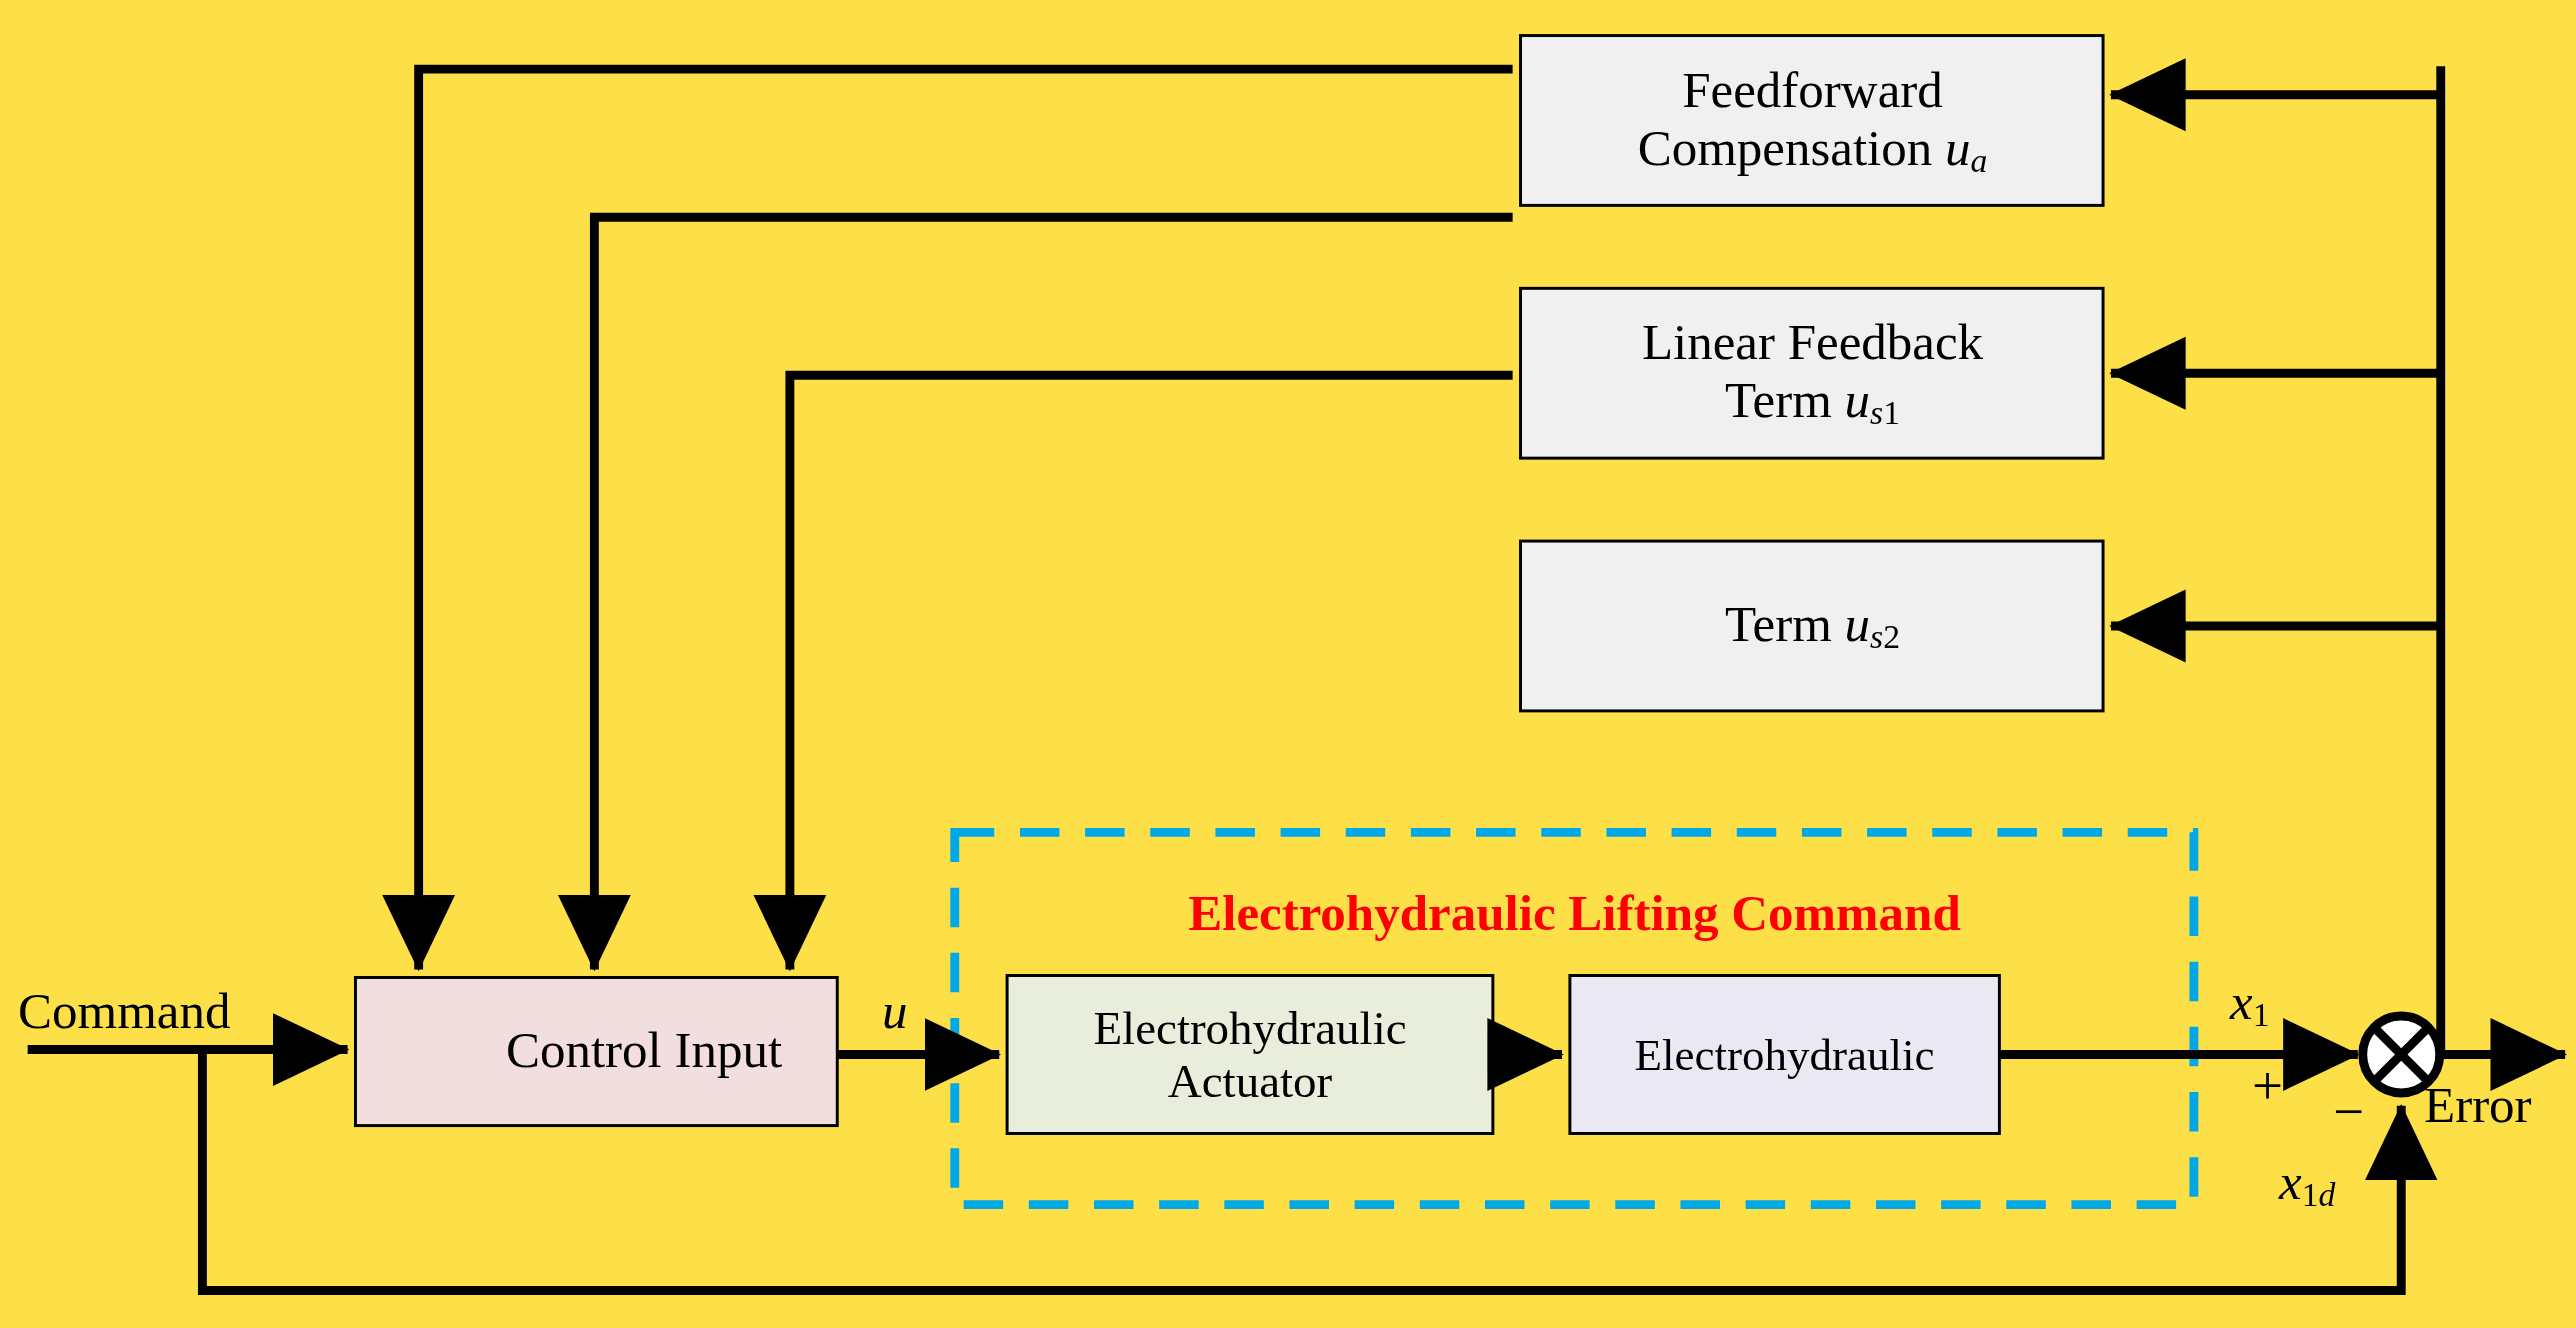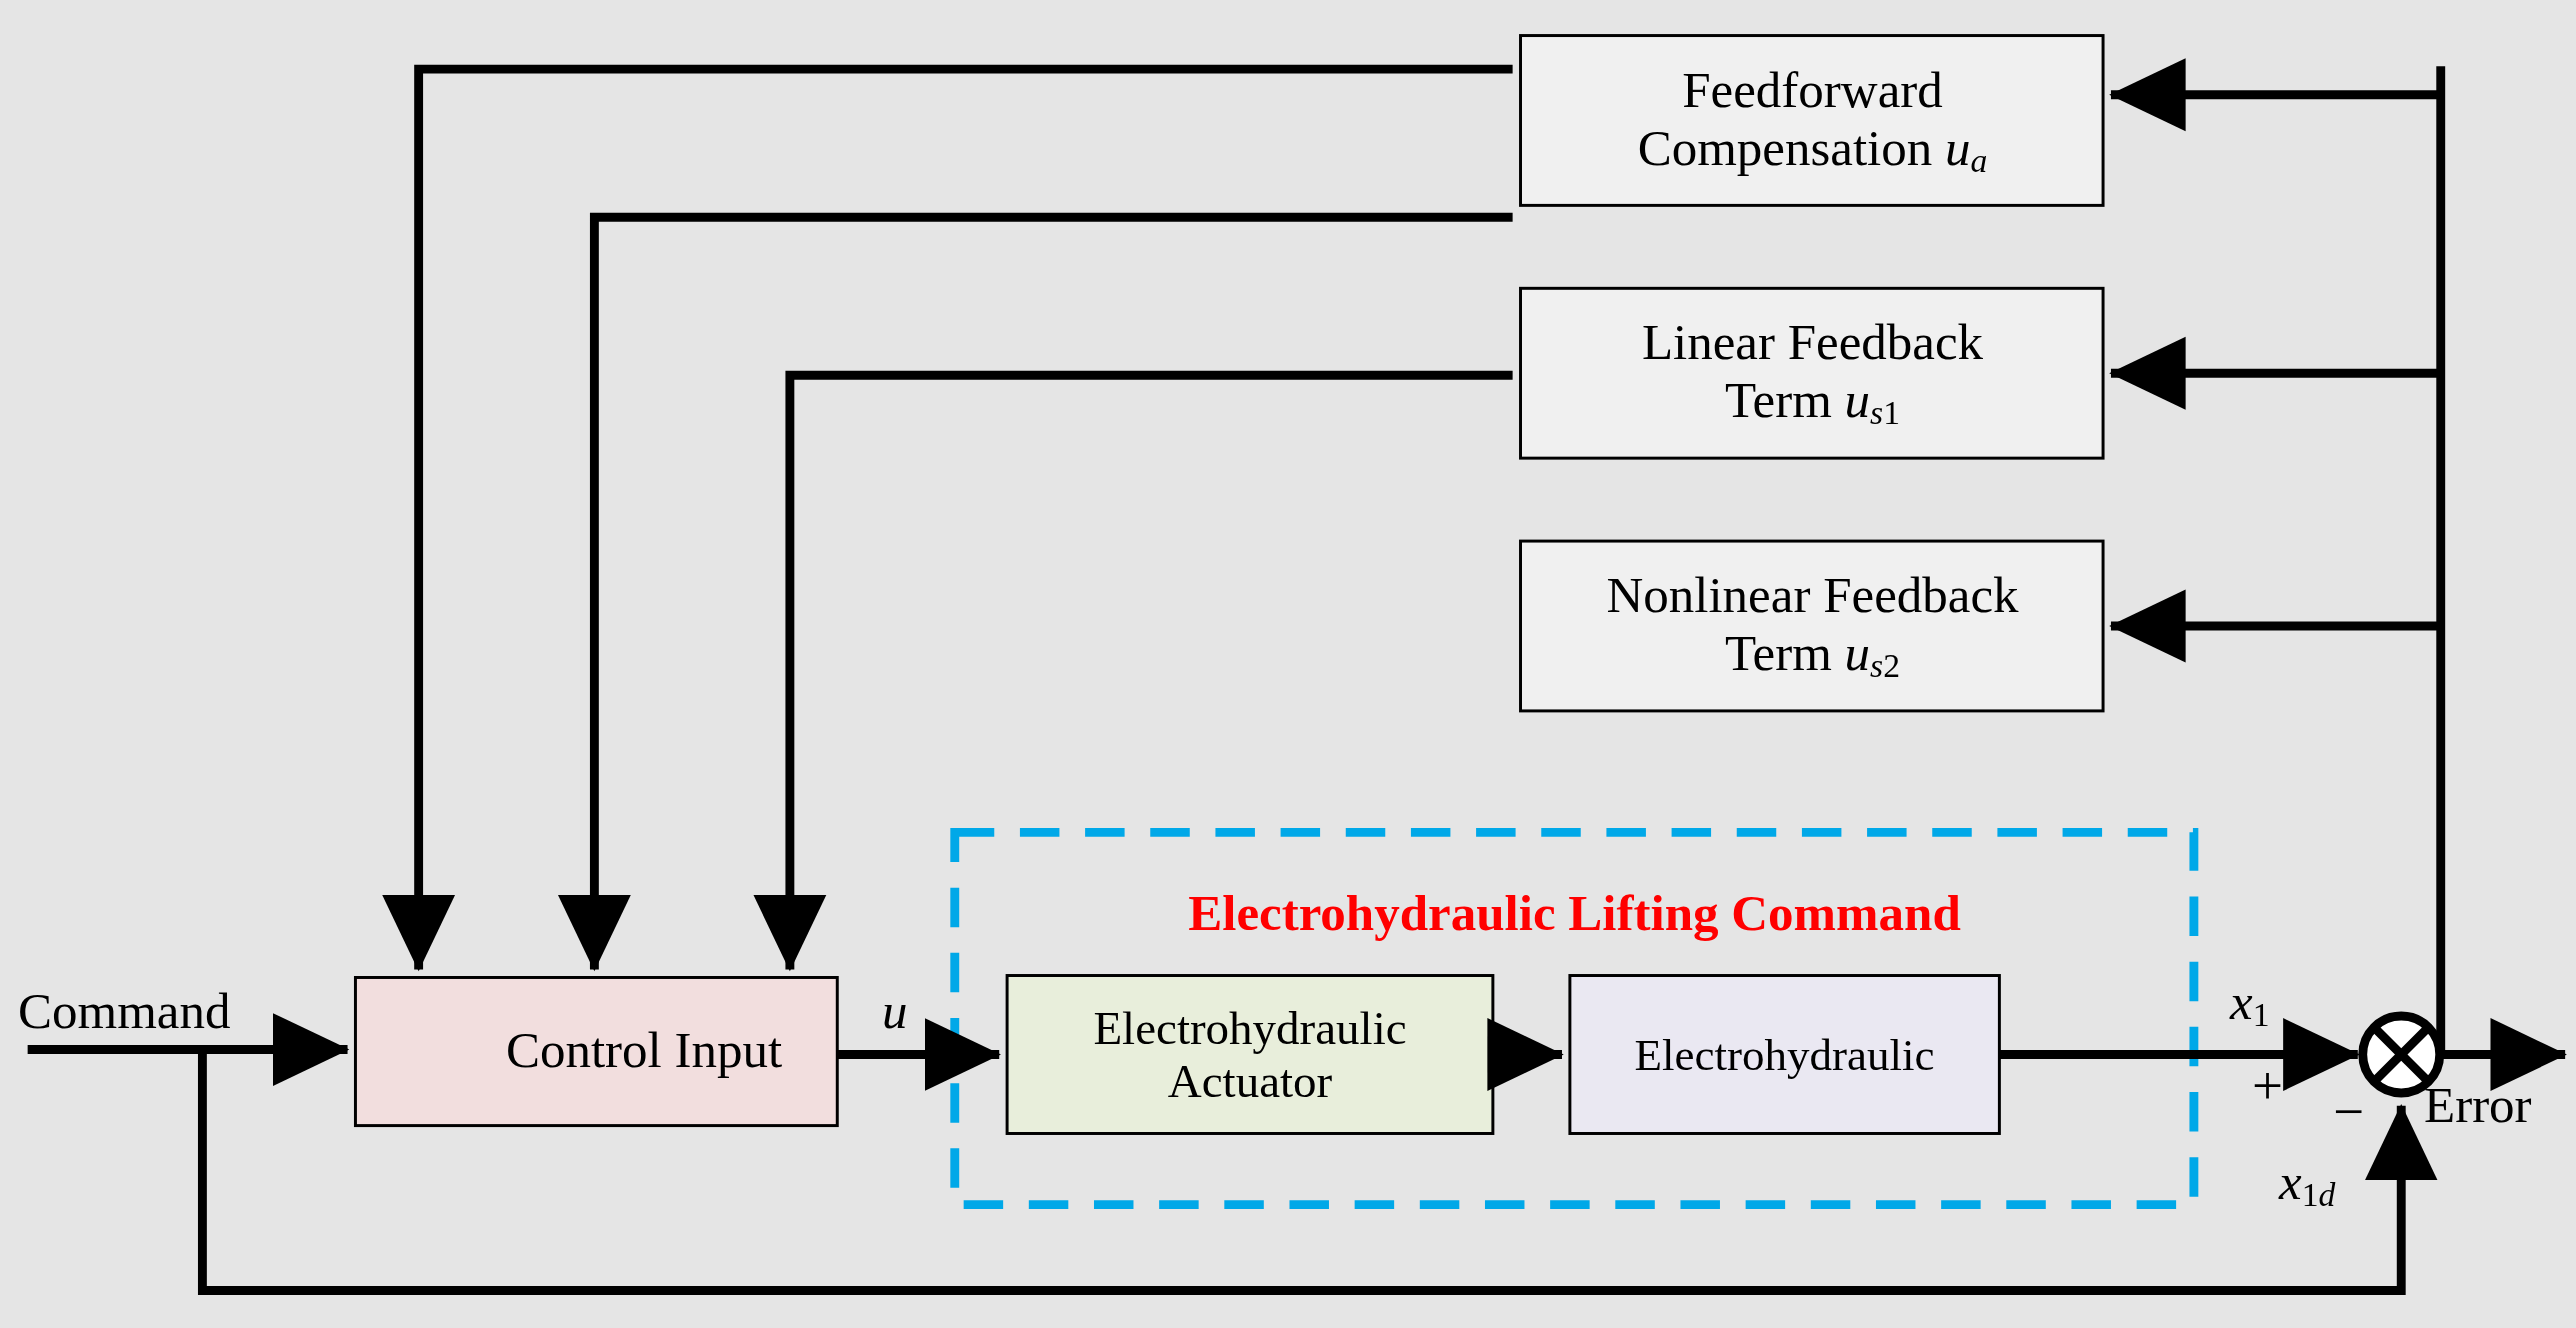--- a/index.html
+++ b/index.html
@@ -4,21 +4,21 @@
 <style>
   html, body {
     margin: 0;
     padding: 0;
     background: #ffffff;
   }
   #diagram-root {
     position: relative;
     width: 2576px;
     height: 1329px;
-    background: #e5e5e5;
+    background: #fde047;
     font-family: "Liberation Serif", "DejaVu Serif", serif;
     overflow: hidden;
   }
   svg.layer {
     position: absolute;
     top: 0;
     left: 0;
     width: 2576px;
     height: 1329px;
   }
@@ -133,21 +133,20 @@
 
   <div class="blk-text" style="left:1521px; top:288px; width:583px; height:170px; font-size:51px;">
     <span class="blk-line">Linear Feedback</span>
     <span class="blk-line">
       <span>Term</span>
       <span class="mathvar">u</span><sub class="sb"><span>s</span><span class="upr">1</span></sub>
     </span>
   </div>
 
   <div class="blk-text" style="left:1521px; top:541px; width:583px; height:170px; font-size:51px;">
-    <span class="blk-line">Nonlinear Feedback</span>
     <span class="blk-line">
       <span>Term</span>
       <span class="mathvar">u</span><sub class="sb"><span>s</span><span class="upr">2</span></sub>
     </span>
   </div>
 
   <div class="blk-text" style="left:355px; top:977px; width:578px; height:148px; font-size:51px;">
     <span class="blk-line">Control Input</span>
   </div>
 

